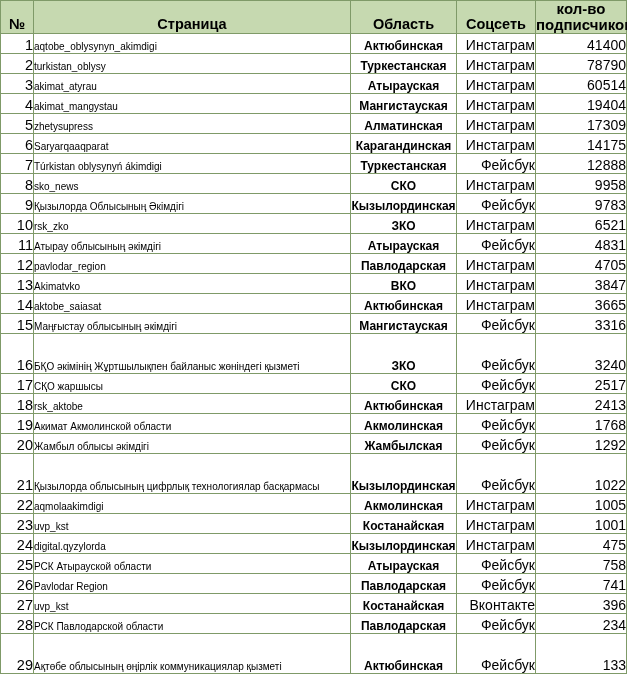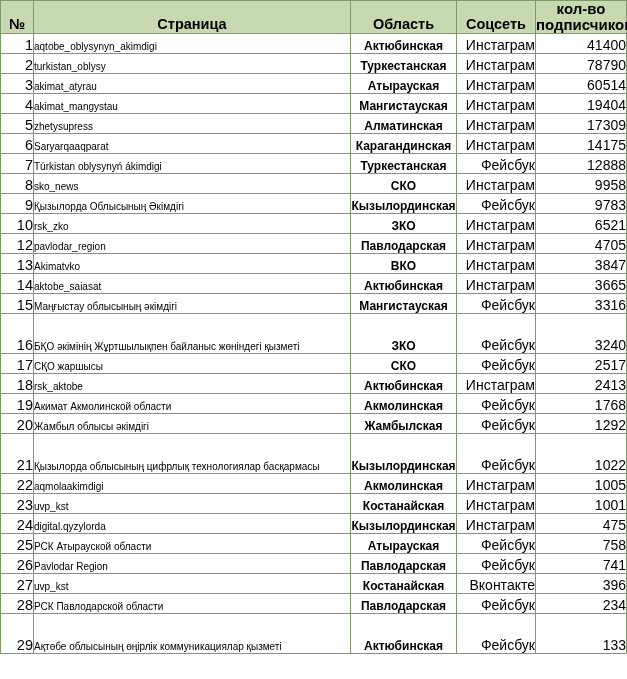--- a/index.html
+++ b/index.html
@@ -154,20 +154,27 @@
         <td class="c-count">9783</td>
       </tr>
       <tr>
         <td class="c-num">10</td>
         <td class="c-page">rsk_zko</td>
         <td class="c-region">ЗКО</td>
         <td class="c-social">Инстаграм</td>
         <td class="c-count">6521</td>
       </tr>
       <tr>
+        <td class="c-num">11</td>
+        <td class="c-page">Атырау облысының әкімдігі</td>
+        <td class="c-region">Атырауская</td>
+        <td class="c-social">Фейсбук</td>
+        <td class="c-count">4831</td>
+      </tr>
+      <tr>
         <td class="c-num">12</td>
         <td class="c-page">pavlodar_region</td>
         <td class="c-region">Павлодарская</td>
         <td class="c-social">Инстаграм</td>
         <td class="c-count">4705</td>
       </tr>
       <tr>
         <td class="c-num">13</td>
         <td class="c-page">Akimatvko</td>
         <td class="c-region">ВКО</td>

